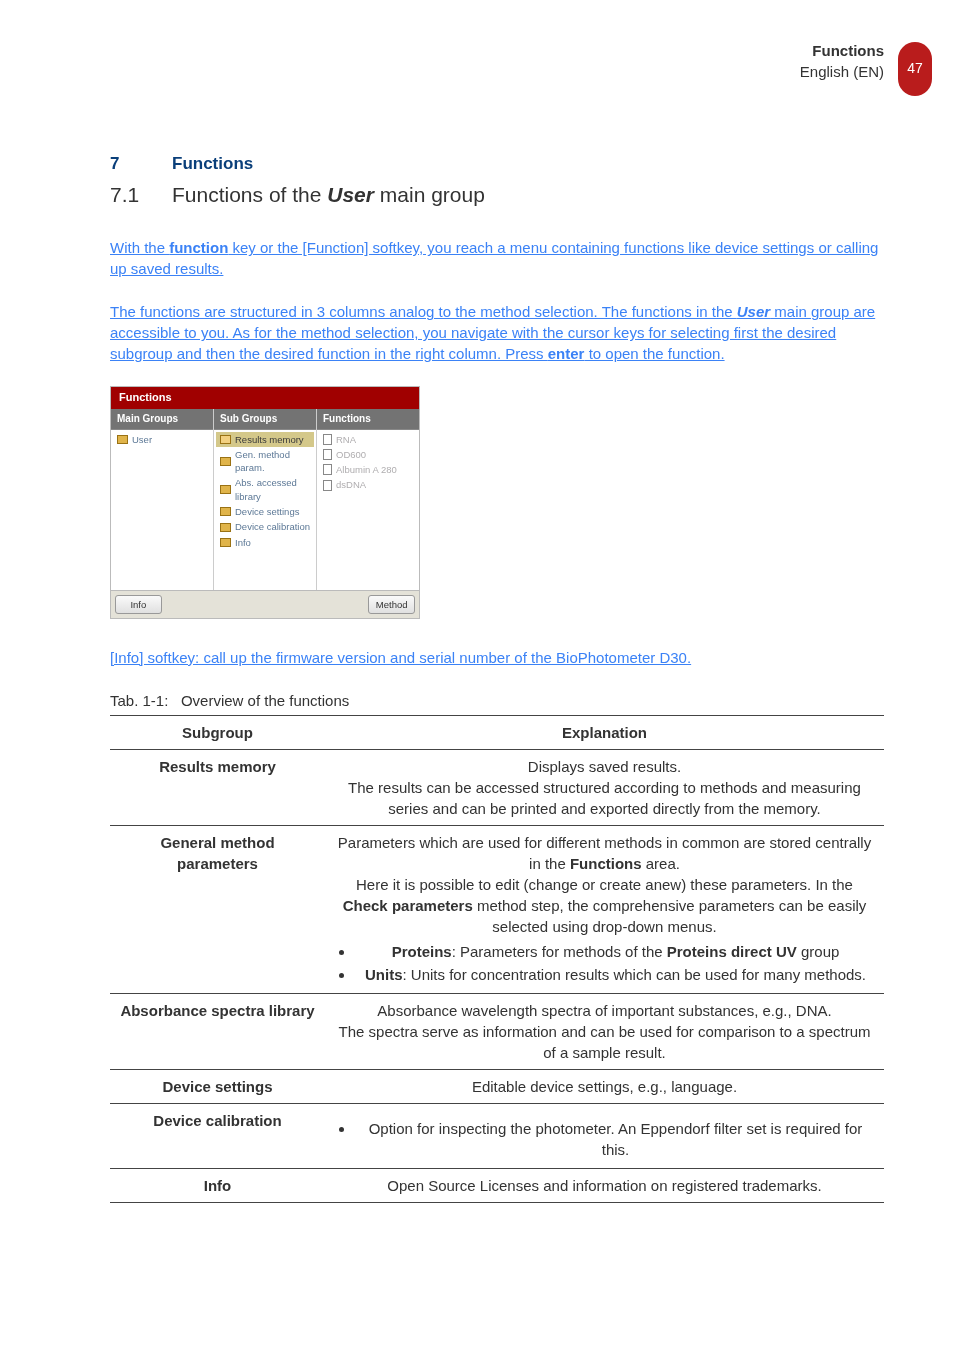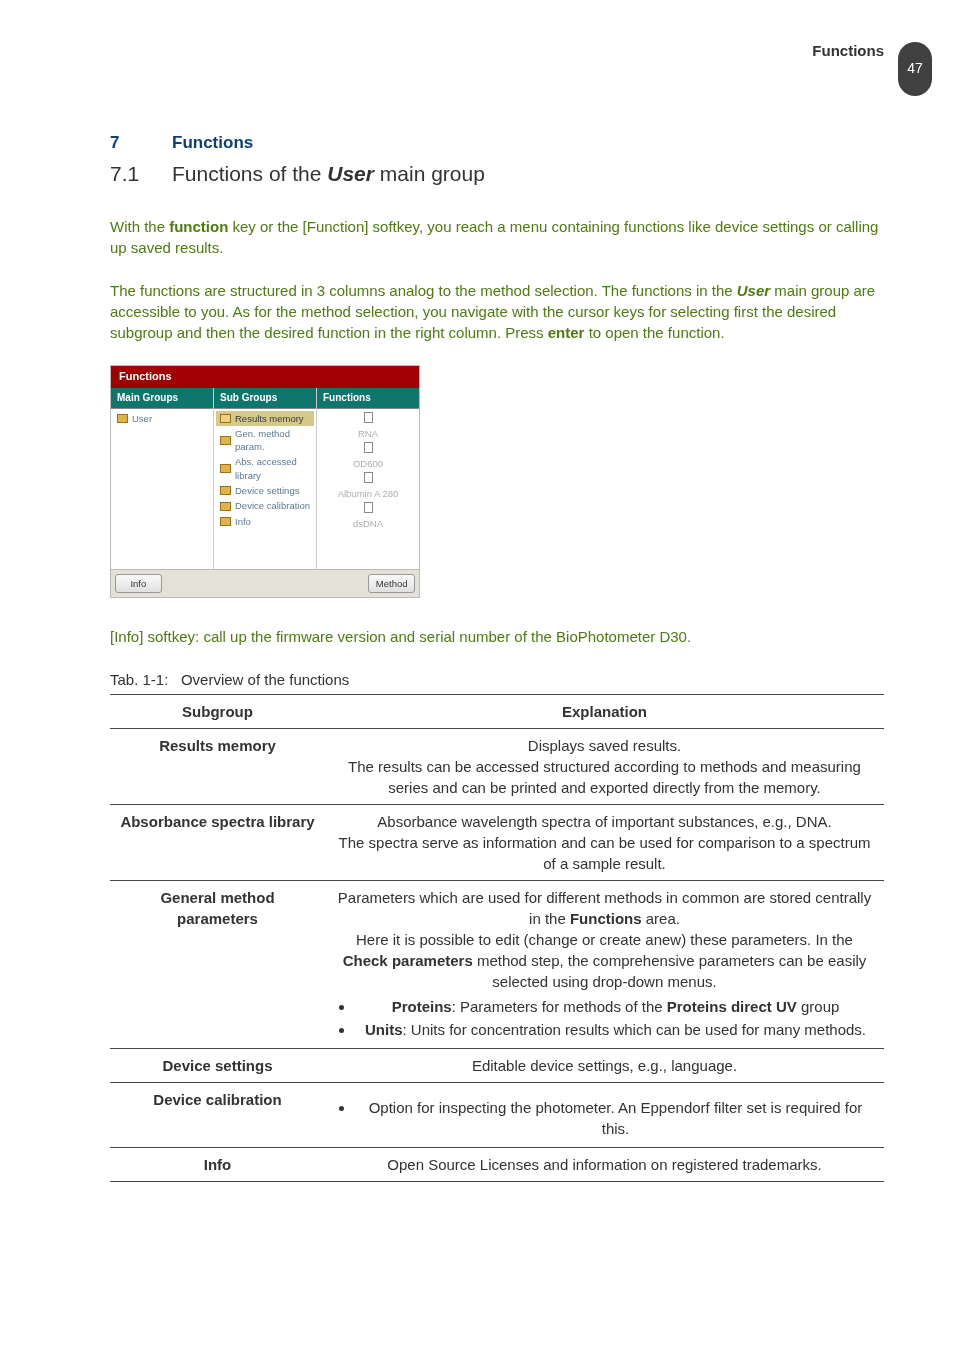--- a/index.html
+++ b/index.html
@@ -19,72 +19,72 @@
     position: relative;
     margin-bottom: 70px;
   }
   .page-header .title-line1 { font-weight: bold; color: #333; }
   .page-header .title-line2 { color: #333; }
   .page-header .title-line3 { color: #333; }
   .page-num-box {
     position: absolute;
     right: -48px;
     top: 2px;
-    background: #404040;
+    background: #b91c1c;
     color: #fff;
     width: 34px;
     height: 54px;
     display: flex;
     align-items: center;
     justify-content: center;
     font-size: 14px;
     border-radius: 17px;
   }
   .section-heading { display: flex; color: #0a3f7a; font-weight: bold; font-size: 17px; margin-bottom: 4px; }
   .section-heading .num { width: 62px; flex-shrink: 0; }
   .sub-heading { display: flex; font-size: 21px; color: #333; margin-bottom: 28px; }
   .sub-heading .num { width: 62px; flex-shrink: 0; }
-  .para { margin-bottom: 22px; color: #4d7c0f; }
+  .para { margin-bottom: 22px; color: #3b82f6; text-decoration: underline; }
   .bold { font-weight: bold; }
   .italic { font-style: italic; font-weight: bold; }
 
   .device-screen {
     width: 310px;
     border: 1px solid #bbb;
     margin-bottom: 28px;
   }
   .ds-titlebar {
     background: #a00000;
     color: #fff;
     font-size: 11px;
     font-weight: bold;
     padding: 3px 8px;
   }
   .ds-cols { display: flex; background: #fff; }
   .ds-col { flex: 1; border-right: 1px solid #ccc; }
   .ds-col:last-child { border-right: none; }
   .ds-colhead {
-    background: #0f766e;
+    background: #737373;
     color: #fff;
     font-size: 10px;
     font-weight: bold;
     padding: 3px 6px;
     border-bottom: 1px solid #888;
   }
   .ds-body { min-height: 160px; padding: 2px 2px; }
   .ds-item {
     display: flex;
     align-items: center;
     font-size: 9.5px;
     padding: 1px 4px;
     color: #5c7896;
     gap: 4px;
   }
   .ds-item.sel { background: #d4c88a; color: #3a3a3a; }
-  .ds-item.dim { color: #b0aeb0; flex-direction: column; }
+  .ds-item.dim { color: #b0aeb0; }
   .folder-icon {
     width: 11px; height: 9px; background: #e0b44a; border: 1px solid #9a7214; display: inline-block; flex-shrink: 0;
   }
   .folder-icon.open { background: #f2d080; }
   .file-icon {
     width: 9px; height: 11px; background: #fff; border: 1px solid #888; display: inline-block; flex-shrink: 0;
   }
   .ds-softkeys {
     display: flex;
     background: #e4e2d8;
@@ -121,20 +121,21 @@
   table.funcs td:first-child { width: 215px; font-weight: bold; }
   table.funcs thead th { font-weight: bold; }
   ul.inner { list-style: disc; margin-left: 22px; margin-top: 4px; }
   ul.inner li { margin-bottom: 2px; }
 </style>
 </head>
 <body>
 
 <div class="page-header">
   <div class="title-line1">Functions</div>
+  <div class="title-line3">English (EN)</div>
   <div class="page-num-box">47</div>
 </div>
 
 <div class="section-heading">
   <span class="num">7</span>
   <span>Functions</span>
 </div>
 <div class="sub-heading">
   <span class="num">7.1</span>
   <span>
@@ -244,38 +245,38 @@
   </thead>
   <tbody>
     <tr>
       <td>Results memory</td>
       <td>
         <span>Displays saved results.</span><br>
         <span>The results can be accessed structured according to methods and measuring series and can be printed and exported directly from the memory.</span>
       </td>
     </tr>
     <tr>
-      <td>Absorbance spectra library</td>
-      <td>
-        <span>Absorbance wavelength spectra of important substances, e.g., DNA.</span><br>
-        <span>The spectra serve as information and can be used for comparison to a spectrum of a sample result.</span>
-      </td>
-    </tr>
-    <tr>
       <td>General method parameters</td>
       <td>
         <span>Parameters which are used for different methods in common are stored centrally in the </span><span class="bold">Functions</span><span> area.</span><br>
         <span>Here it is possible to edit (change or create anew) these parameters. In the </span><span class="bold">Check parameters</span><span> method step, the comprehensive parameters can be easily selected using drop-down menus.</span>
         <ul class="inner">
           <li><span class="bold">Proteins</span><span>: Parameters for methods of the </span><span class="bold">Proteins direct UV</span><span> group</span></li>
           <li><span class="bold">Units</span><span>: Units for concentration results which can be used for many methods.</span></li>
         </ul>
       </td>
     </tr>
     <tr>
+      <td>Absorbance spectra library</td>
+      <td>
+        <span>Absorbance wavelength spectra of important substances, e.g., DNA.</span><br>
+        <span>The spectra serve as information and can be used for comparison to a spectrum of a sample result.</span>
+      </td>
+    </tr>
+    <tr>
       <td>Device settings</td>
       <td>Editable device settings, e.g., language.</td>
     </tr>
     <tr>
       <td>Device calibration</td>
       <td>
         <ul class="inner" style="margin-top:8px">
           <li>Option for inspecting the photometer. An Eppendorf filter set is required for this.</li>
         </ul>
       </td>

